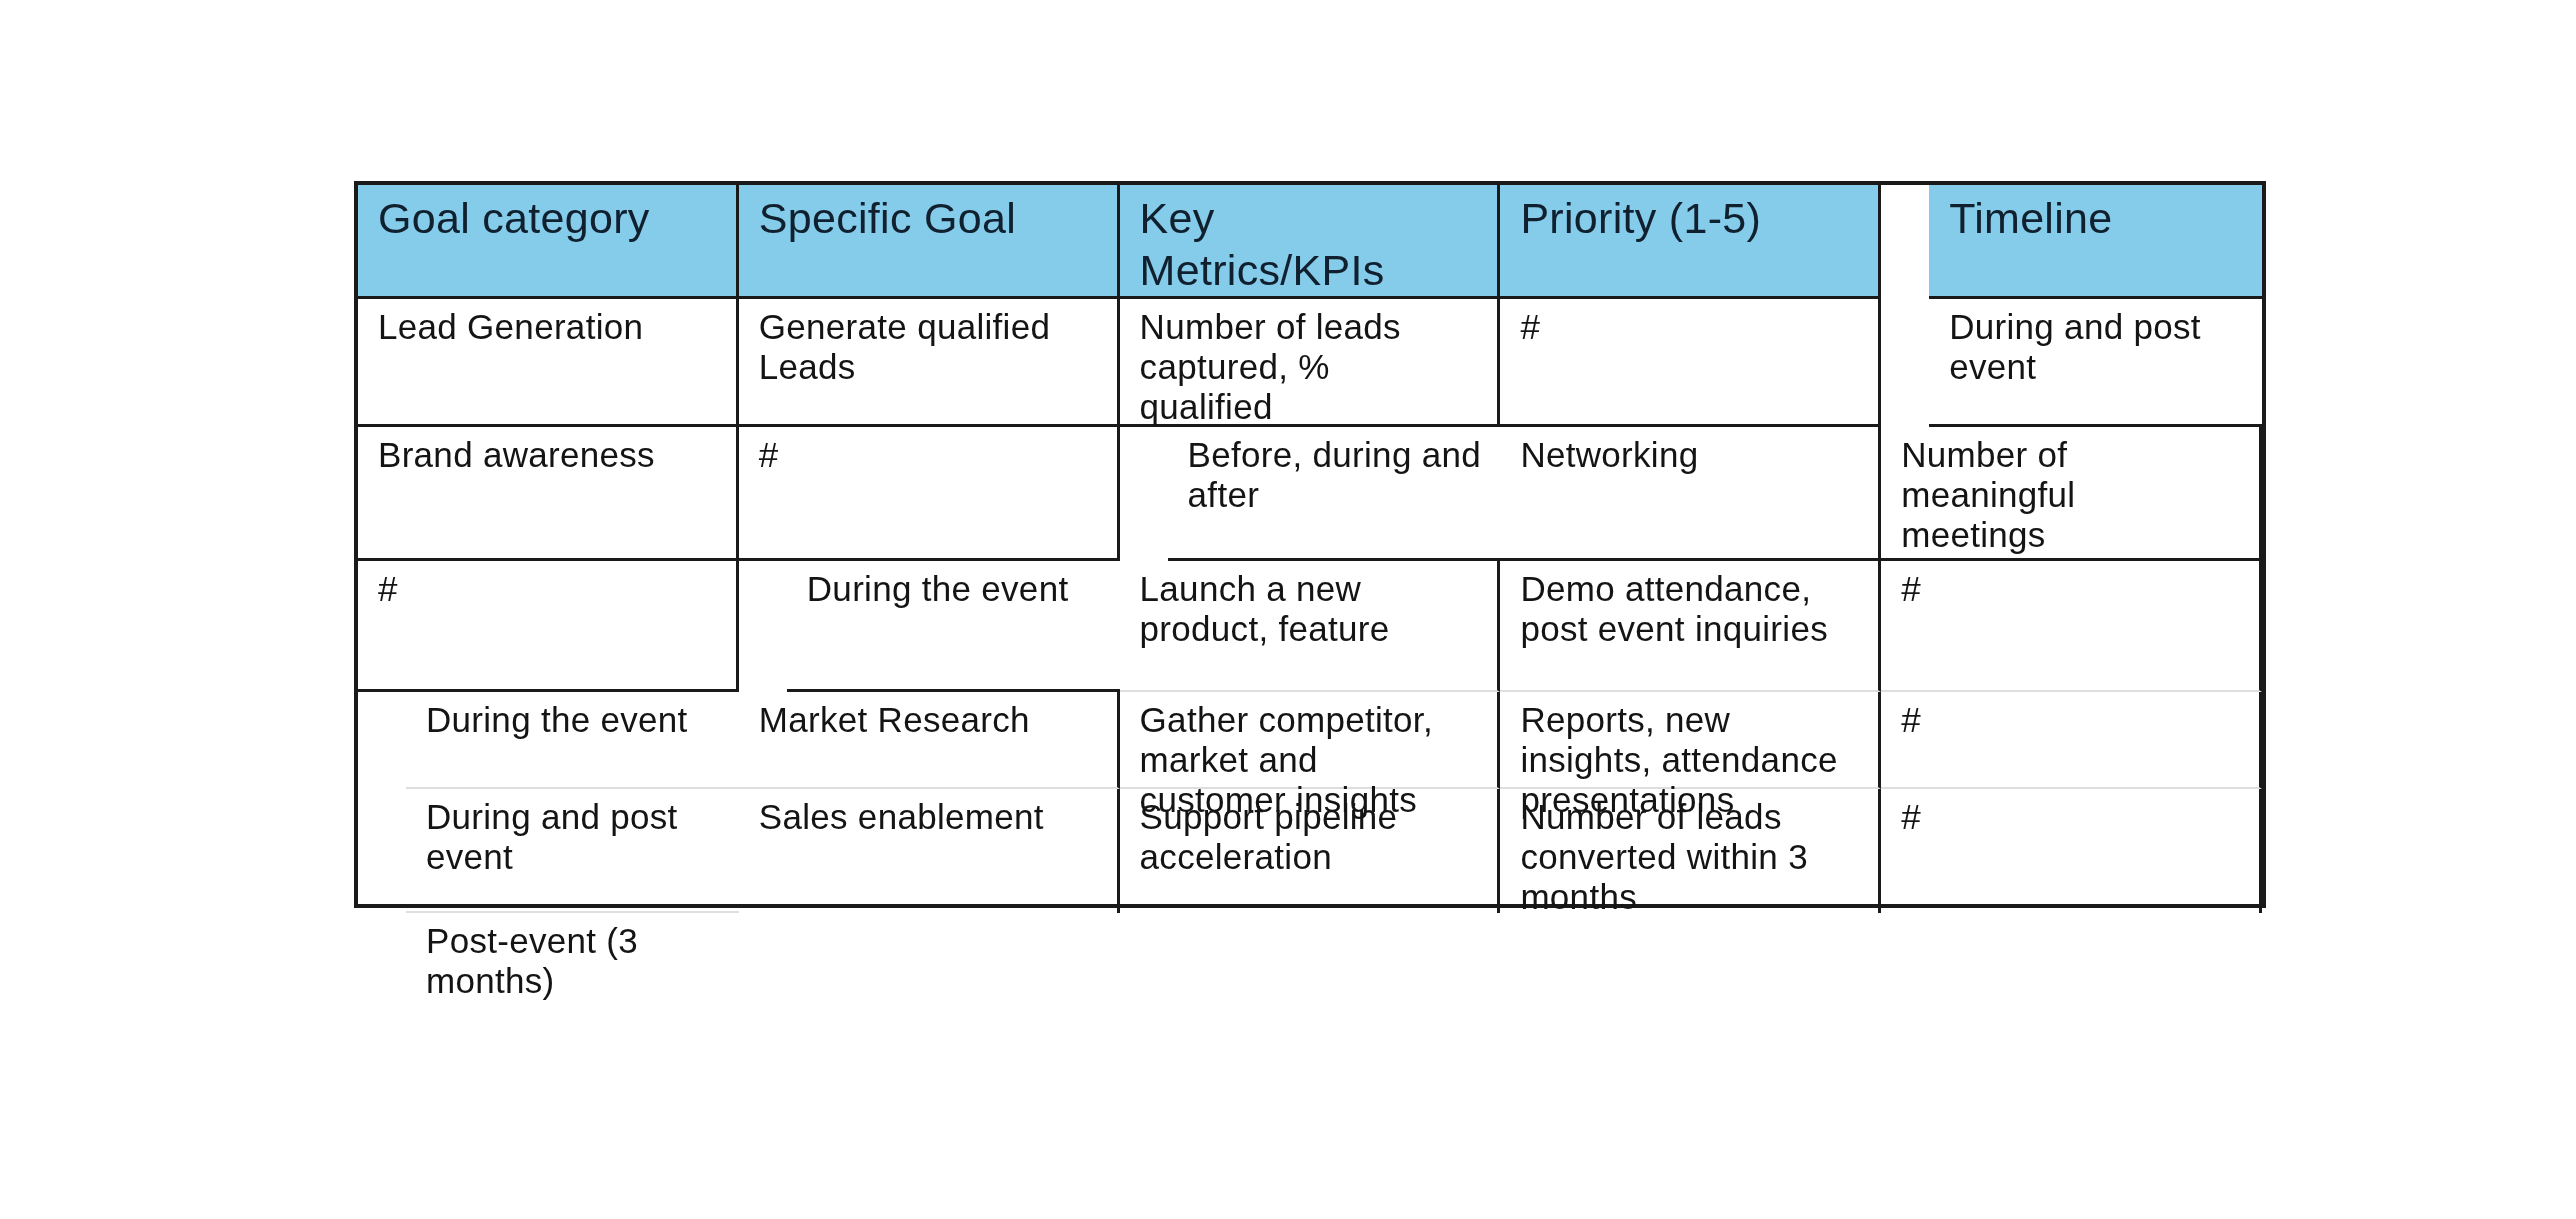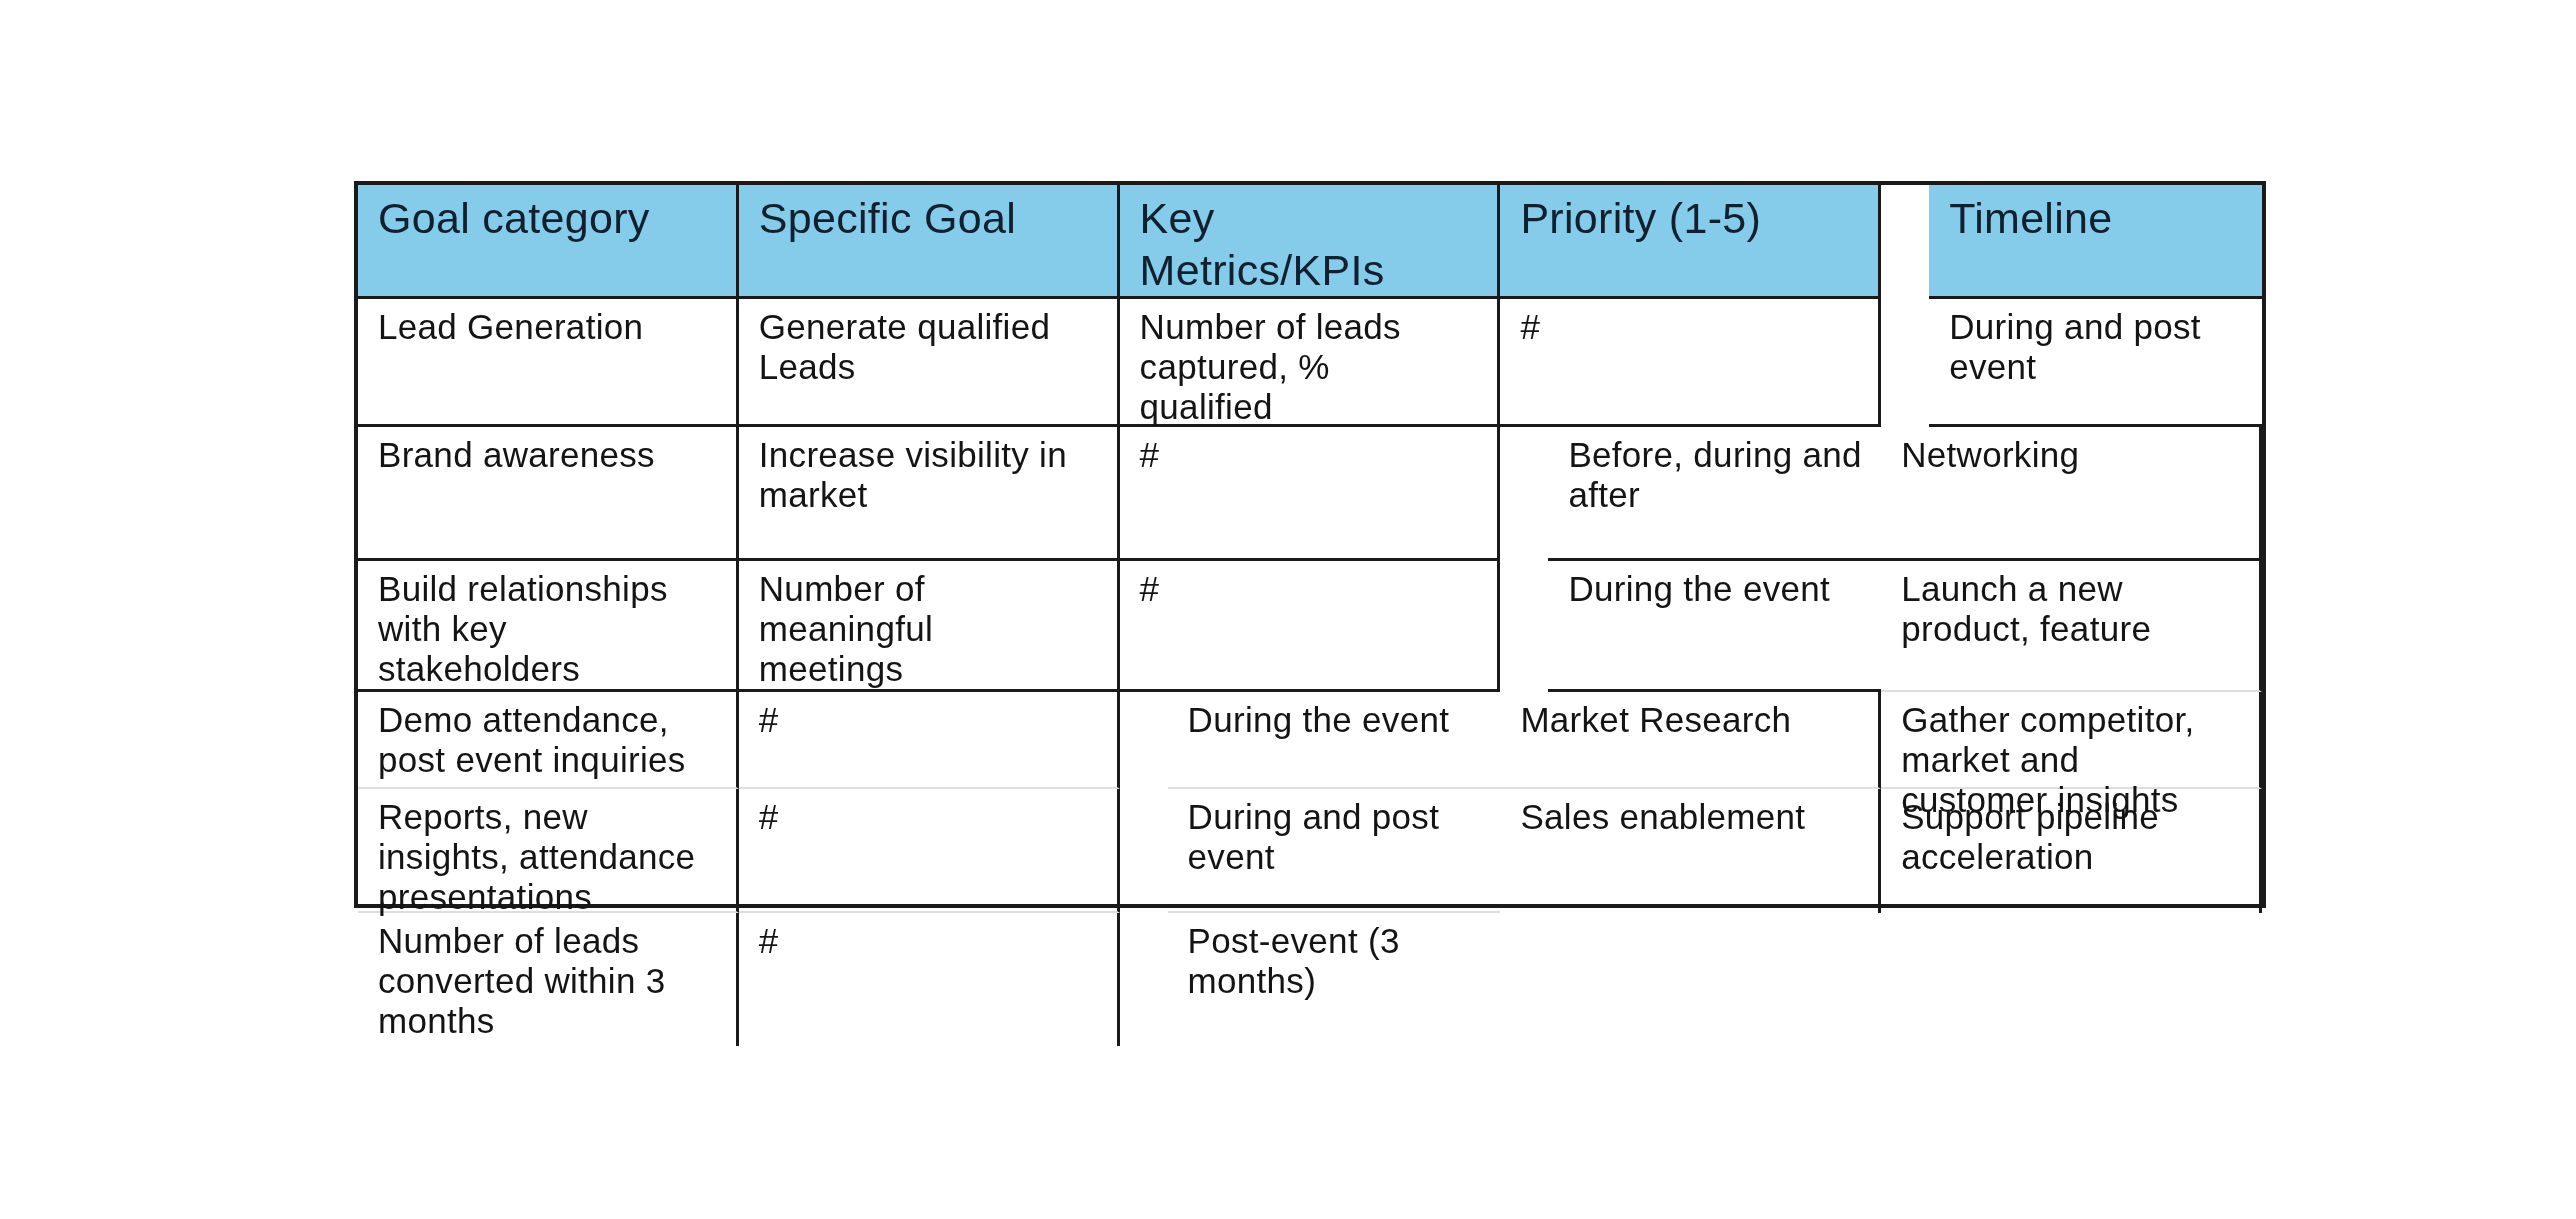--- a/index.html
+++ b/index.html
@@ -64,30 +64,25 @@
   <div class="c">Generate qualified
 Leads</div>
   <div class="c">Number of leads
 captured, %
 qualified</div>
   <div class="c">#</div>
   <div class="c lastcol">During and post
 event</div>
 
   <div class="c">Brand awareness</div>
-  <div class="c">Increase visibility in
-market</div>
   <div class="c">#</div>
   <div class="c lastcol">Before, during and
 after</div>
 
   <div class="c">Networking</div>
-  <div class="c">Build relationships
-with key
-stakeholders</div>
   <div class="c">Number of
 meaningful
 meetings</div>
   <div class="c">#</div>
   <div class="c lastcol">During the event</div>
 
   <div class="c faint">Launch a new
 product, feature</div>
   <div class="c faint">Demo attendance,
 post event inquiries</div>

